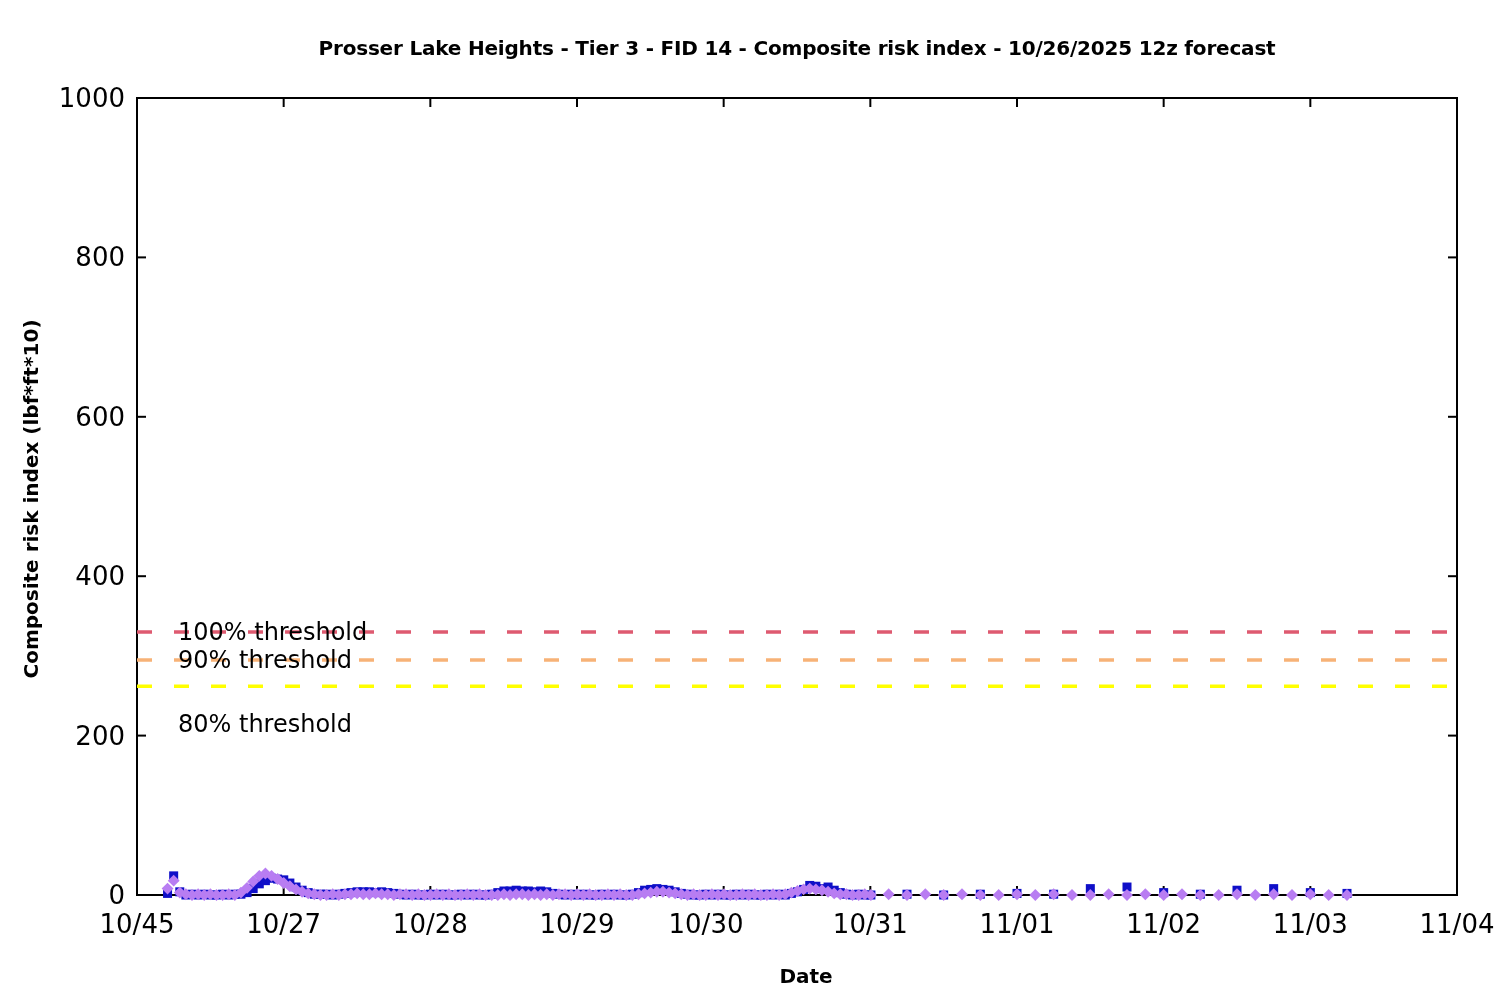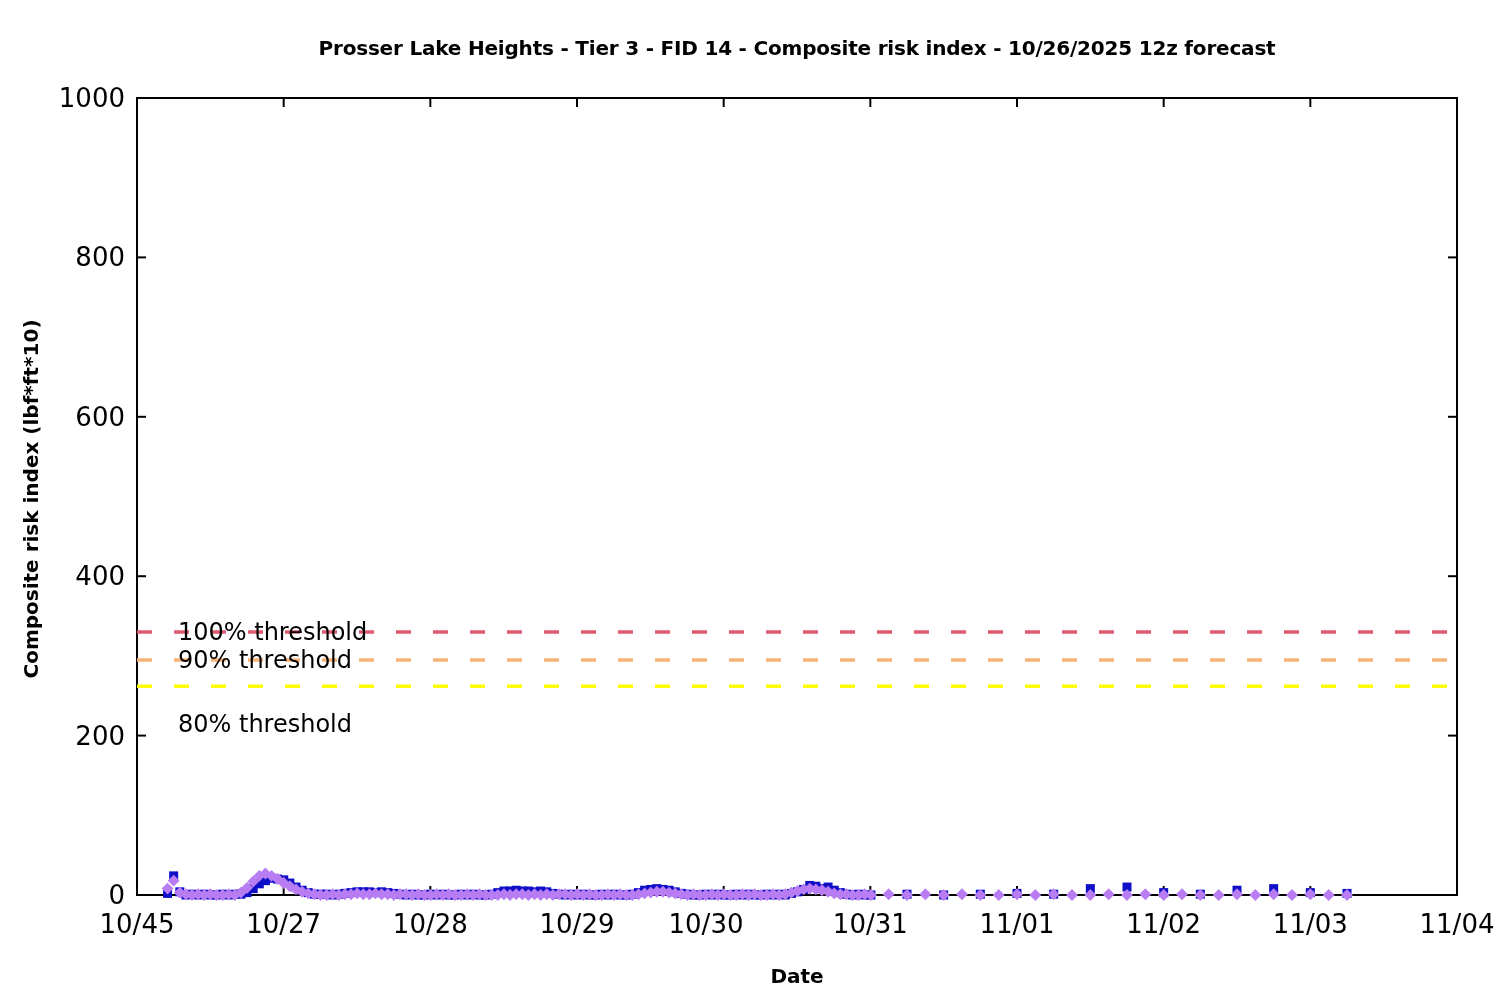--- a/index.html
+++ b/index.html
@@ -10,21 +10,21 @@
   #plot-svg{position:absolute;left:0;top:0;width:1500px;height:1000px;}
   .chart-title{
     position:absolute;left:137px;top:36px;width:1320px;text-align:center;
     font-size:20px;font-weight:bold;letter-spacing:-0.2px;
   }
   .y-axis-title{
     position:absolute;left:-229px;top:487px;width:520px;text-align:center;
     font-size:20px;font-weight:bold;transform:rotate(-90deg);transform-origin:center;
   }
   .x-axis-title{
-    position:absolute;left:137px;top:964px;width:1320px;text-align:center;
+    position:absolute;left:146px;top:964px;width:1320px;text-align:center;
     font-size:20px;font-weight:bold;
   }
   .tick-label{position:absolute;font-size:26px;line-height:24px;}
   .x-tick{width:90px;text-align:center;top:912px;}
   .y-tick{width:100px;text-align:right;left:25px;}
   .legend{position:absolute;top:112px;left:1000px;width:402px;}
   .legend-row{display:flex;align-items:center;justify-content:flex-end;height:32px;}
   .legend-text{font-size:20px;margin-right:34px;}
   .legend-marker{width:11px;height:11px;display:inline-block;flex:0 0 auto;}
   .legend-marker.diamond{width:10px;height:10px;transform:rotate(45deg);}

